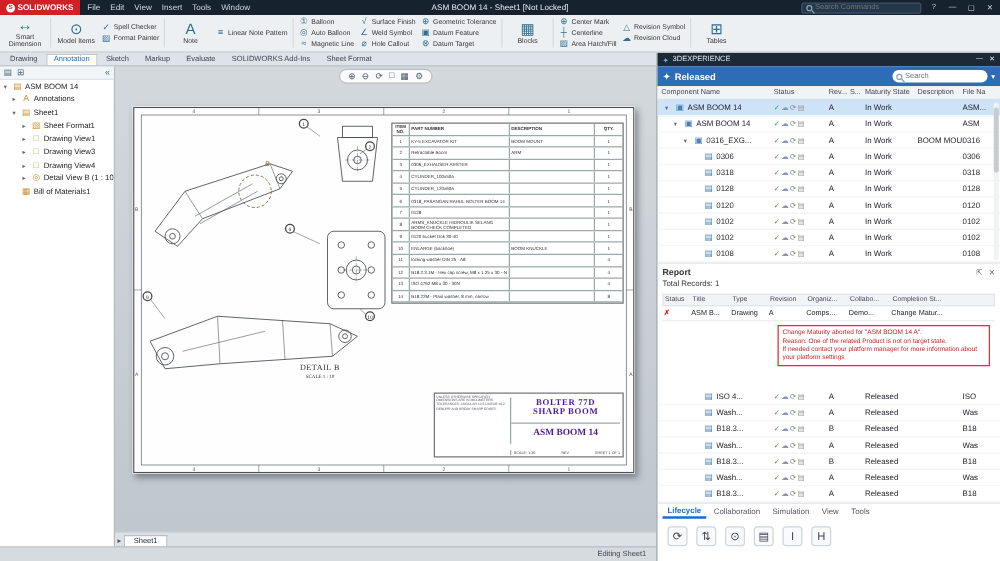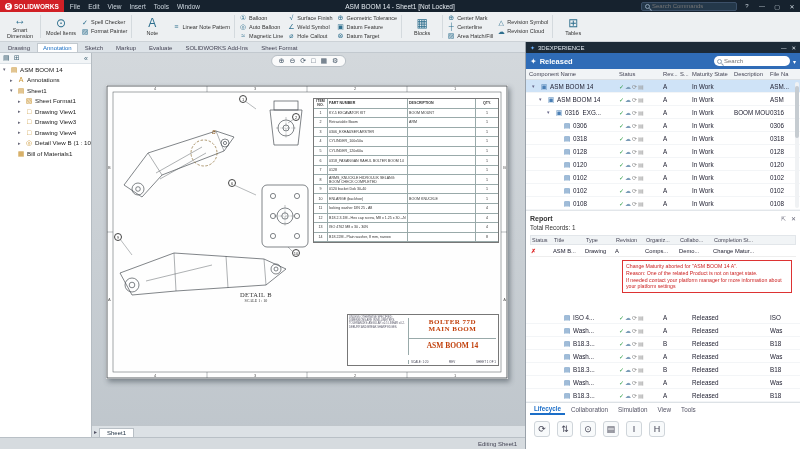--- a/index.html
+++ b/index.html
@@ -53,21 +53,21 @@
 .b-no{width:14px;border-right:.5px solid #9aa;text-align:center;flex:none;align-self:stretch;display:flex;align-items:center;justify-content:center}
 .b-part{width:80px;border-right:.5px solid #9aa;padding:0 1px;flex:none;align-self:stretch;display:flex;align-items:center;overflow:hidden}
 .b-desc{width:68px;border-right:.5px solid #9aa;padding:0 1px;flex:none;align-self:stretch;display:flex;align-items:center;overflow:hidden}
 .b-qty{flex:1;text-align:center}
 .detail-wrap{position:absolute;left:134px;top:206px;text-align:center;color:#333;font-family:"Liberation Serif",serif}
 .detail-label{font-size:6.5px;letter-spacing:.4px}
 .detail-scale{font-size:4px}
 .detail-marker{position:absolute;left:106px;top:44px;font-size:5.5px;font-style:italic;color:#8a5a20}
 .tblock{position:absolute;right:9px;bottom:13px;width:152px;height:52px;border:.5px solid #777;background:#fff}
 .tb-meta{position:absolute;left:1px;top:1px;width:58px;font-size:2.7px;color:#556;line-height:1.2}
-.tb-main{position:absolute;left:60px;top:3px;right:2px;bottom:10px;border-left:.5px solid #9aa;text-align:center;font-family:"Liberation Serif",serif;color:#c2410c;padding-top:1px}
+.tb-main{position:absolute;left:60px;top:3px;right:2px;bottom:10px;border-left:.5px solid #9aa;text-align:center;font-family:"Liberation Serif",serif;color:#4c1d95;padding-top:1px}
 .tb-line1,.tb-line2{font-size:7px;font-weight:bold;letter-spacing:.5px;line-height:1.05}
 .tb-part{font-size:7.5px;font-weight:bold;margin-top:4px;border-top:.5px solid #9aa;padding-top:2px}
 .tb-bottom{position:absolute;left:60px;bottom:1px;right:2px;display:flex;justify-content:space-between;font-size:3px;color:#445;border-left:.5px solid #9aa;padding-left:2px}
 .balloon{position:absolute;width:8px;height:8px;border:.6px solid #444;border-radius:50%;background:#fff;font-size:4px;display:flex;align-items:center;justify-content:center;color:#333}
 .bl1{left:133px;top:10px}.bl2{left:186px;top:28px}.bl3{left:122px;top:94px}.bl4{left:8px;top:148px}.bl5{left:186px;top:164px}
 .sheettabs{position:absolute;bottom:0;left:0;right:0;height:12px;background:#dce1e5;border-top:1px solid #c0c6cb;display:flex;align-items:center;padding-left:2px;gap:2px;font-size:6px;color:#556}
 .stab{background:#fff;border:1px solid #b8bfc5;border-bottom:0;padding:0 7px;height:10px;display:flex;align-items:center;color:#234;font-size:6px;margin-top:2px}
 
 .statusbar{position:absolute;left:0;bottom:0;width:525px;height:12px;background:#d6dbdf;border-top:1px solid #b9c0c6;display:flex;align-items:center;justify-content:flex-end;padding:0 8px;font-size:6px;color:#445;z-index:6}
 
@@ -519,21 +519,21 @@
 
       <div class="detail-wrap">
         <div class="detail-label">DETAIL B</div>
         <div class="detail-scale">SCALE 1 : 10</div>
       </div>
 
       <div class="tblock">
         <div class="tb-meta">UNLESS OTHERWISE SPECIFIED: DIMENSIONS ARE IN MILLIMETERS. TOLERANCES: ANGULAR ±0.5 LINEAR ±0.2. DEBURR AND BREAK SHARP EDGES.</div>
         <div class="tb-main">
           <div class="tb-line1">BOLTER 77D</div>
-          <div class="tb-line2">MAIN BOOM</div>
+          <div class="tb-line2">SHARP BOOM</div>
           <div class="tb-part">ASM BOOM 14</div>
         </div>
         <div class="tb-bottom">
           <span>SCALE: 1:20</span>
           <span>REV</span>
           <span>SHEET 1 OF 1</span>
         </div>
       </div>
     </div>
 

